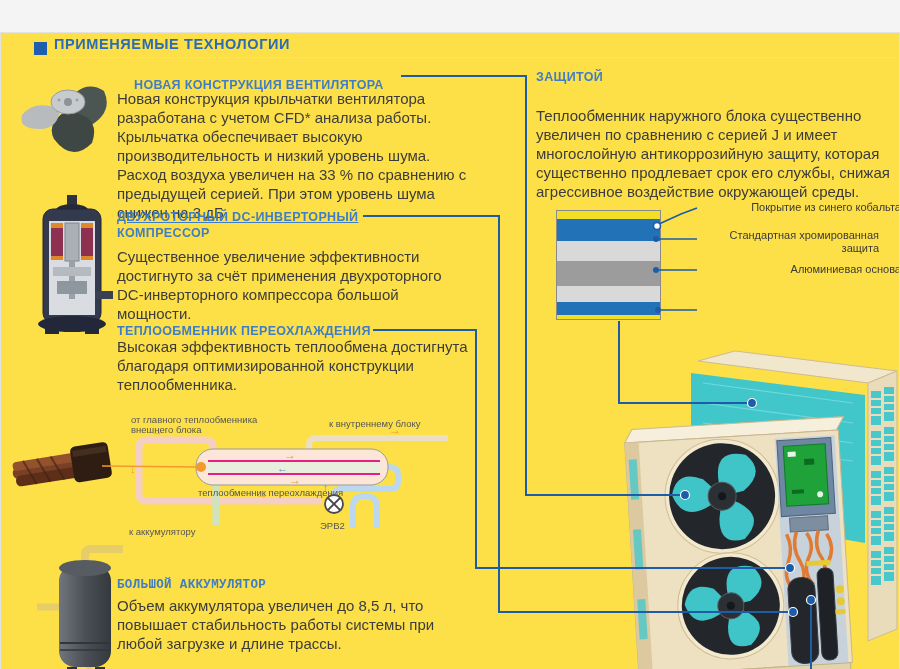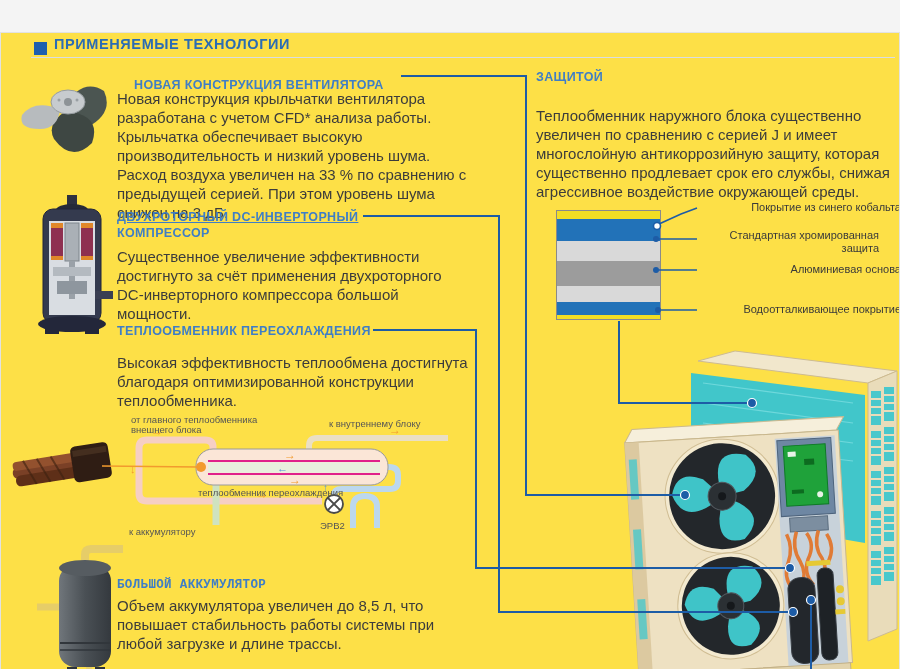--- a/index.html
+++ b/index.html
@@ -29,41 +29,40 @@
   <div class="abs title-rule"></div>
 
   <div class="abs sec-heading" style="left:116px;top:44px;width:300px;padding-left:17px;">НОВАЯ КОНСТРУКЦИЯ ВЕНТИЛЯТОРА</div>
   <div class="abs sec-body" style="left:116px;top:56px;width:352px;">Новая конструкция крыльчатки вентилятора разработана с учетом CFD* анализа работы. Крыльчатка обеспечивает высокую производительность и низкий уровень шума. Расход воздуха увеличен на 33 % по сравнению с предыдущей серией. При этом уровень шума снижен на 3 дБ.</div>
 
   <div class="abs sec-heading" style="left:116px;top:176px;width:300px;text-decoration:underline;">ДВУХРОТОРНЫЙ DC-ИНВЕРТОРНЫЙ</div>
   <div class="abs sec-body" style="left:116px;top:214px;width:352px;">Существенное увеличение эффективности достигнуто за счёт применения двухроторного DC-инверторного компрессора большой мощности.</div>
   <div class="abs sec-heading" style="left:116px;top:192px;width:300px;">КОМПРЕССОР</div>
 
   <div class="abs sec-heading" style="left:116px;top:290px;width:300px;">ТЕПЛООБМЕННИК ПЕРЕОХЛАЖДЕНИЯ</div>
-  <div class="abs sec-body" style="left:116px;top:320px;width:352px;">Высокая эффективность теплообмена достигнута благодаря оптимизированной конструкции теплообменника.</div>
+  <div class="abs sec-body" style="left:116px;top:304px;width:352px;">Высокая эффективность теплообмена достигнута благодаря оптимизированной конструкции теплообменника.</div>
 
   <div class="abs sec-heading" style="left:116px;top:544px;width:300px;font-family:Liberation Mono, monospace;">БОЛЬШОЙ АККУМУЛЯТОР</div>
   <div class="abs sec-body" style="left:116px;top:563px;width:345px;">Объем аккумулятора увеличен до 8,5 л, что повышает стабильность работы системы при любой загрузке и длине трассы.</div>
 
   <div class="abs sec-heading" style="left:535px;top:36px;width:360px;">ЗАЩИТОЙ</div>
   <div class="abs sec-body" style="left:535px;top:73px;width:360px;">Теплообменник наружного блока существенно увеличен по сравнению с серией J и имеет многослойную антикоррозийную защиту, которая существенно продлевает срок его службы, снижая агрессивное воздействие окружающей среды.</div>
 
   <div class="abs art" style="left:555px;top:177px;width:105px;height:110px;border:1px solid #8a8a8a;box-sizing:border-box;display:flex;flex-direction:column;">
     <div style="height:8px;background:#f2de24;"></div>
     <div style="height:22px;background:#2272b8;"></div>
     <div style="height:20px;background:#d9d9d9;"></div>
     <div style="height:25px;background:#9c9c9c;"></div>
     <div style="height:16px;background:#d9d9d9;"></div>
     <div style="height:13px;background:#2272b8;"></div>
     <div style="flex:1;background:#f2de24;"></div>
   </div>
   <div class="abs layer-label" style="left:700px;top:168px;width:200px;">Покрытие из синего кобальта</div>
   <div class="abs layer-label" style="left:700px;top:230px;width:200px;">Алюминиевая основа</div>
   <div class="abs layer-label" style="left:700px;top:196px;width:178px;">Стандартная хромированная защита</div>
-  <div class="abs layer-label" style="left:700px;top:270px;width:200px;">Водоотталкивающее покрытие</div>
 
   <svg class="abs art" style="left:15px;top:44px;" width="96" height="84" viewBox="0 0 96 84">
     <path d="M48,30 Q66,0 88,14 Q98,36 72,50 Q56,56 48,30 Z" fill="#4b5551"></path>
     <path d="M50,34 Q86,38 76,66 Q56,86 38,62 Q30,46 50,34 Z" fill="#3e4743"></path>
     <path d="M44,32 Q18,22 6,38 Q2,52 24,52 Q42,52 44,32 Z" fill="#b7bbbe"></path>
     <ellipse cx="52" cy="25" rx="17" ry="12" fill="#c7cbce" stroke="#969ca0"></ellipse>
     <circle cx="52" cy="25" r="4" fill="#8d9397"></circle>
     <circle cx="43" cy="23" r="1.5" fill="#9aa0a4"></circle>
       <circle cx="61" cy="23" r="1.5" fill="#9aa0a4"></circle>
   </svg>

